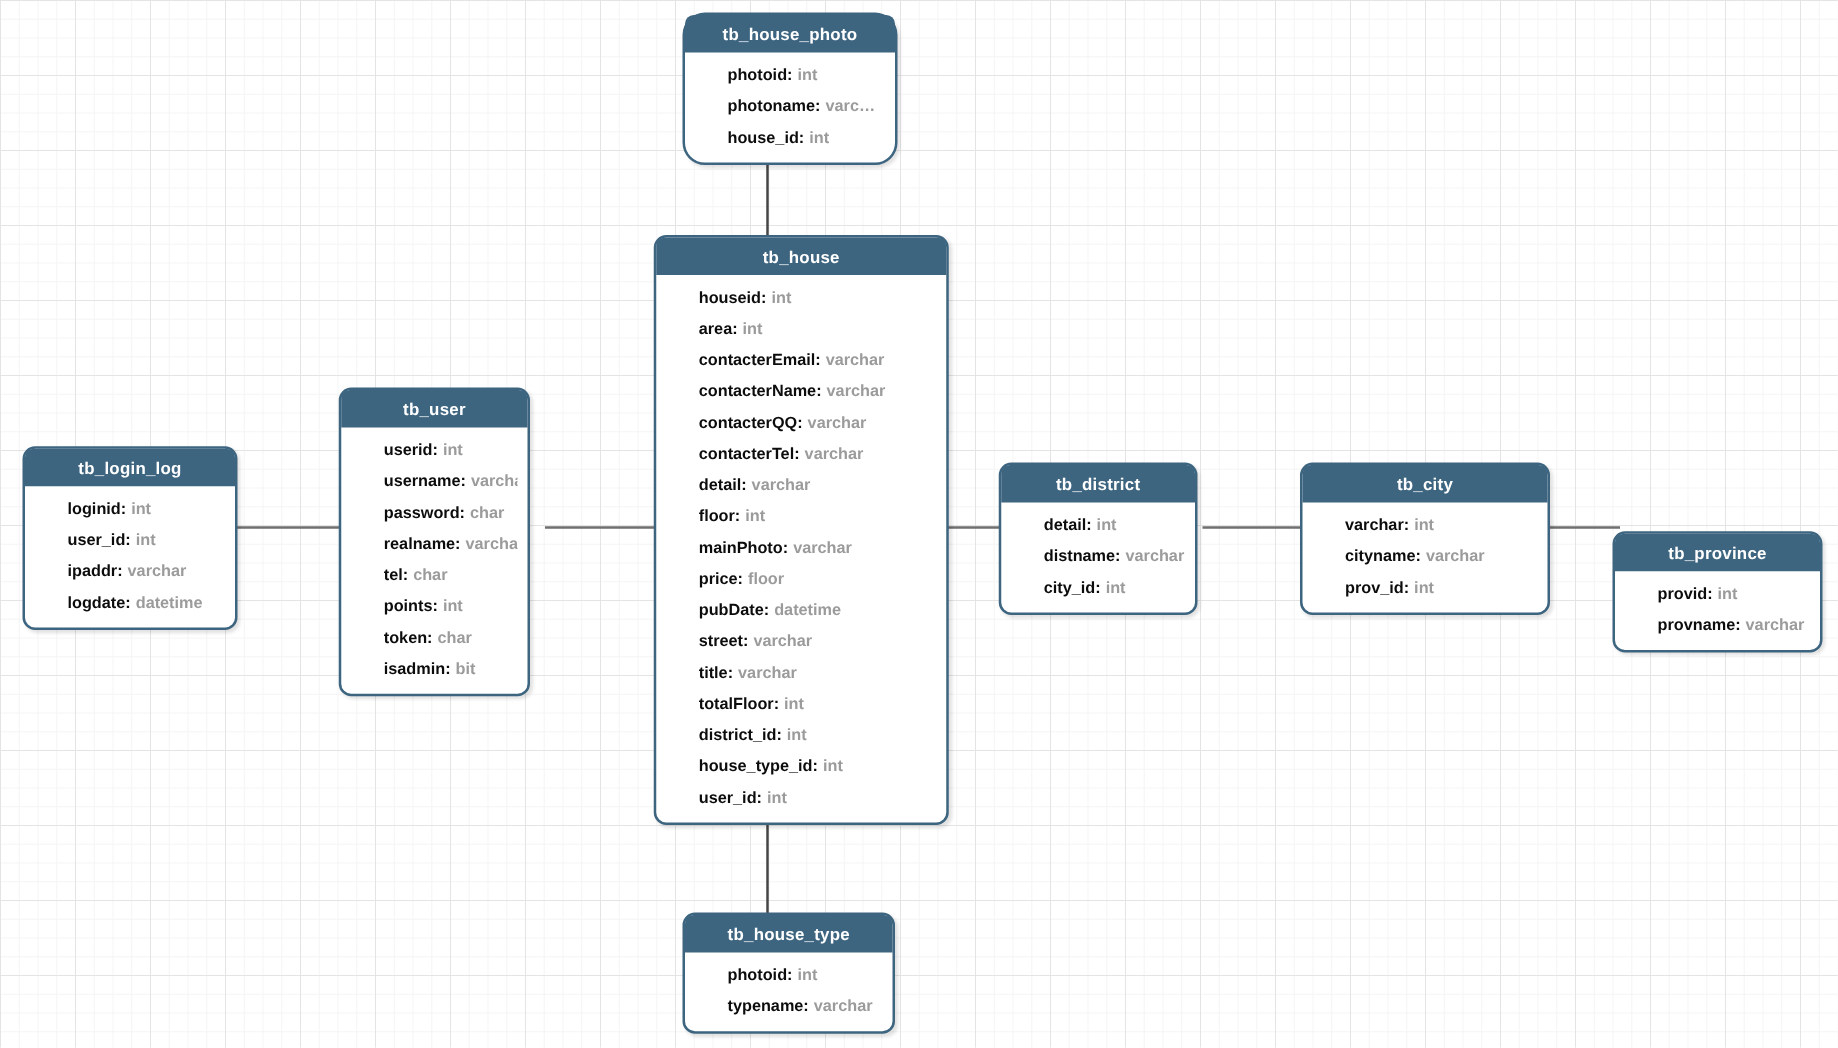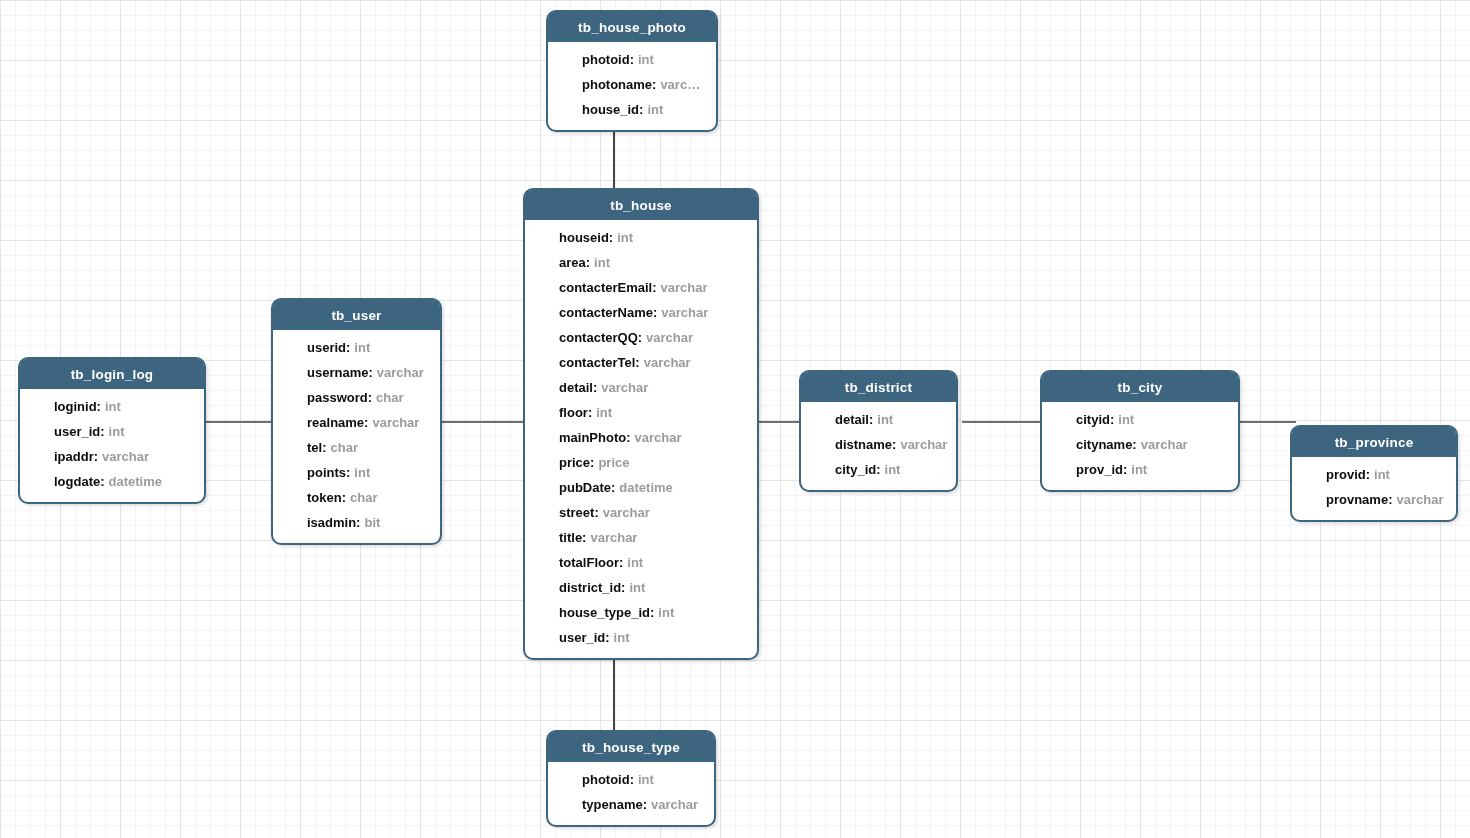--- a/index.html
+++ b/index.html
@@ -63,21 +63,21 @@
 <body>
 
 <div class="canvas">
     <div class="connector v" style="left: 613px; top: 128px; height: 66px;"></div>
     <div class="connector v" style="left: 613px; top: 654px; height: 82px;"></div>
     <div class="connector h" style="left: 184px; top: 421px; width: 93px;"></div>
     <div class="connector h" style="left: 436px; top: 421px; width: 93px;"></div>
     <div class="connector h" style="left: 715px; top: 421px; width: 90px;"></div>
     <div class="connector h" style="left: 962px; top: 421px; width: 84px;"></div>
     <div class="connector h" style="left: 1203px; top: 421px; width: 93px;"></div>
-    <div class="entity" style="left: 546px; top: 10px; width: 172px;">
+    <div class="entity" style="left: 546px; top: 10px; width: 172px; border-radius: 18px;">
     <div class="entity-header">tb_house_photo</div>
     <div class="entity-fields">
         <div class="field-row">
     <span class="field-name">photoid:</span><span class="field-type">int</span>
   </div>
         <div class="field-row">
     <span class="field-name">photoname:</span><span class="field-type">varc…</span>
   </div>
         <div class="field-row">
     <span class="field-name">house_id:</span><span class="field-type">int</span>
@@ -108,21 +108,21 @@
         <div class="field-row">
     <span class="field-name">detail:</span><span class="field-type">varchar</span>
   </div>
         <div class="field-row">
     <span class="field-name">floor:</span><span class="field-type">int</span>
   </div>
         <div class="field-row">
     <span class="field-name">mainPhoto:</span><span class="field-type">varchar</span>
   </div>
         <div class="field-row">
-    <span class="field-name">price:</span><span class="field-type">price</span>
+    <span class="field-name">price:</span><span class="field-type">floor</span>
   </div>
         <div class="field-row">
     <span class="field-name">pubDate:</span><span class="field-type">datetime</span>
   </div>
         <div class="field-row">
     <span class="field-name">street:</span><span class="field-type">varchar</span>
   </div>
         <div class="field-row">
     <span class="field-name">title:</span><span class="field-type">varchar</span>
   </div>
@@ -133,21 +133,21 @@
     <span class="field-name">district_id:</span><span class="field-type">int</span>
   </div>
         <div class="field-row">
     <span class="field-name">house_type_id:</span><span class="field-type">int</span>
   </div>
         <div class="field-row">
     <span class="field-name">user_id:</span><span class="field-type">int</span>
   </div>
       </div>
   </div>
-    <div class="entity" style="left: 271px; top: 298px; width: 171px;">
+    <div class="entity" style="left: 271px; top: 310px; width: 153px;">
     <div class="entity-header">tb_user</div>
     <div class="entity-fields">
         <div class="field-row">
     <span class="field-name">userid:</span><span class="field-type">int</span>
   </div>
         <div class="field-row">
     <span class="field-name">username:</span><span class="field-type">varchar</span>
   </div>
         <div class="field-row">
     <span class="field-name">password:</span><span class="field-type">char</span>
@@ -162,21 +162,21 @@
     <span class="field-name">points:</span><span class="field-type">int</span>
   </div>
         <div class="field-row">
     <span class="field-name">token:</span><span class="field-type">char</span>
   </div>
         <div class="field-row">
     <span class="field-name">isadmin:</span><span class="field-type">bit</span>
   </div>
       </div>
   </div>
-    <div class="entity" style="left: 18px; top: 357px; width: 188px;">
+    <div class="entity" style="left: 18px; top: 357px; width: 172px;">
     <div class="entity-header">tb_login_log</div>
     <div class="entity-fields">
         <div class="field-row">
     <span class="field-name">loginid:</span><span class="field-type">int</span>
   </div>
         <div class="field-row">
     <span class="field-name">user_id:</span><span class="field-type">int</span>
   </div>
         <div class="field-row">
     <span class="field-name">ipaddr:</span><span class="field-type">varchar</span>
@@ -197,21 +197,21 @@
   </div>
         <div class="field-row">
     <span class="field-name">city_id:</span><span class="field-type">int</span>
   </div>
       </div>
   </div>
     <div class="entity" style="left: 1040px; top: 370px; width: 200px;">
     <div class="entity-header">tb_city</div>
     <div class="entity-fields">
         <div class="field-row">
-    <span class="field-name">cityid:</span><span class="field-type">int</span>
+    <span class="field-name">varchar:</span><span class="field-type">int</span>
   </div>
         <div class="field-row">
     <span class="field-name">cityname:</span><span class="field-type">varchar</span>
   </div>
         <div class="field-row">
     <span class="field-name">prov_id:</span><span class="field-type">int</span>
   </div>
       </div>
   </div>
     <div class="entity" style="left: 1290px; top: 380px; width: 168px; margin-top: 45px;">

